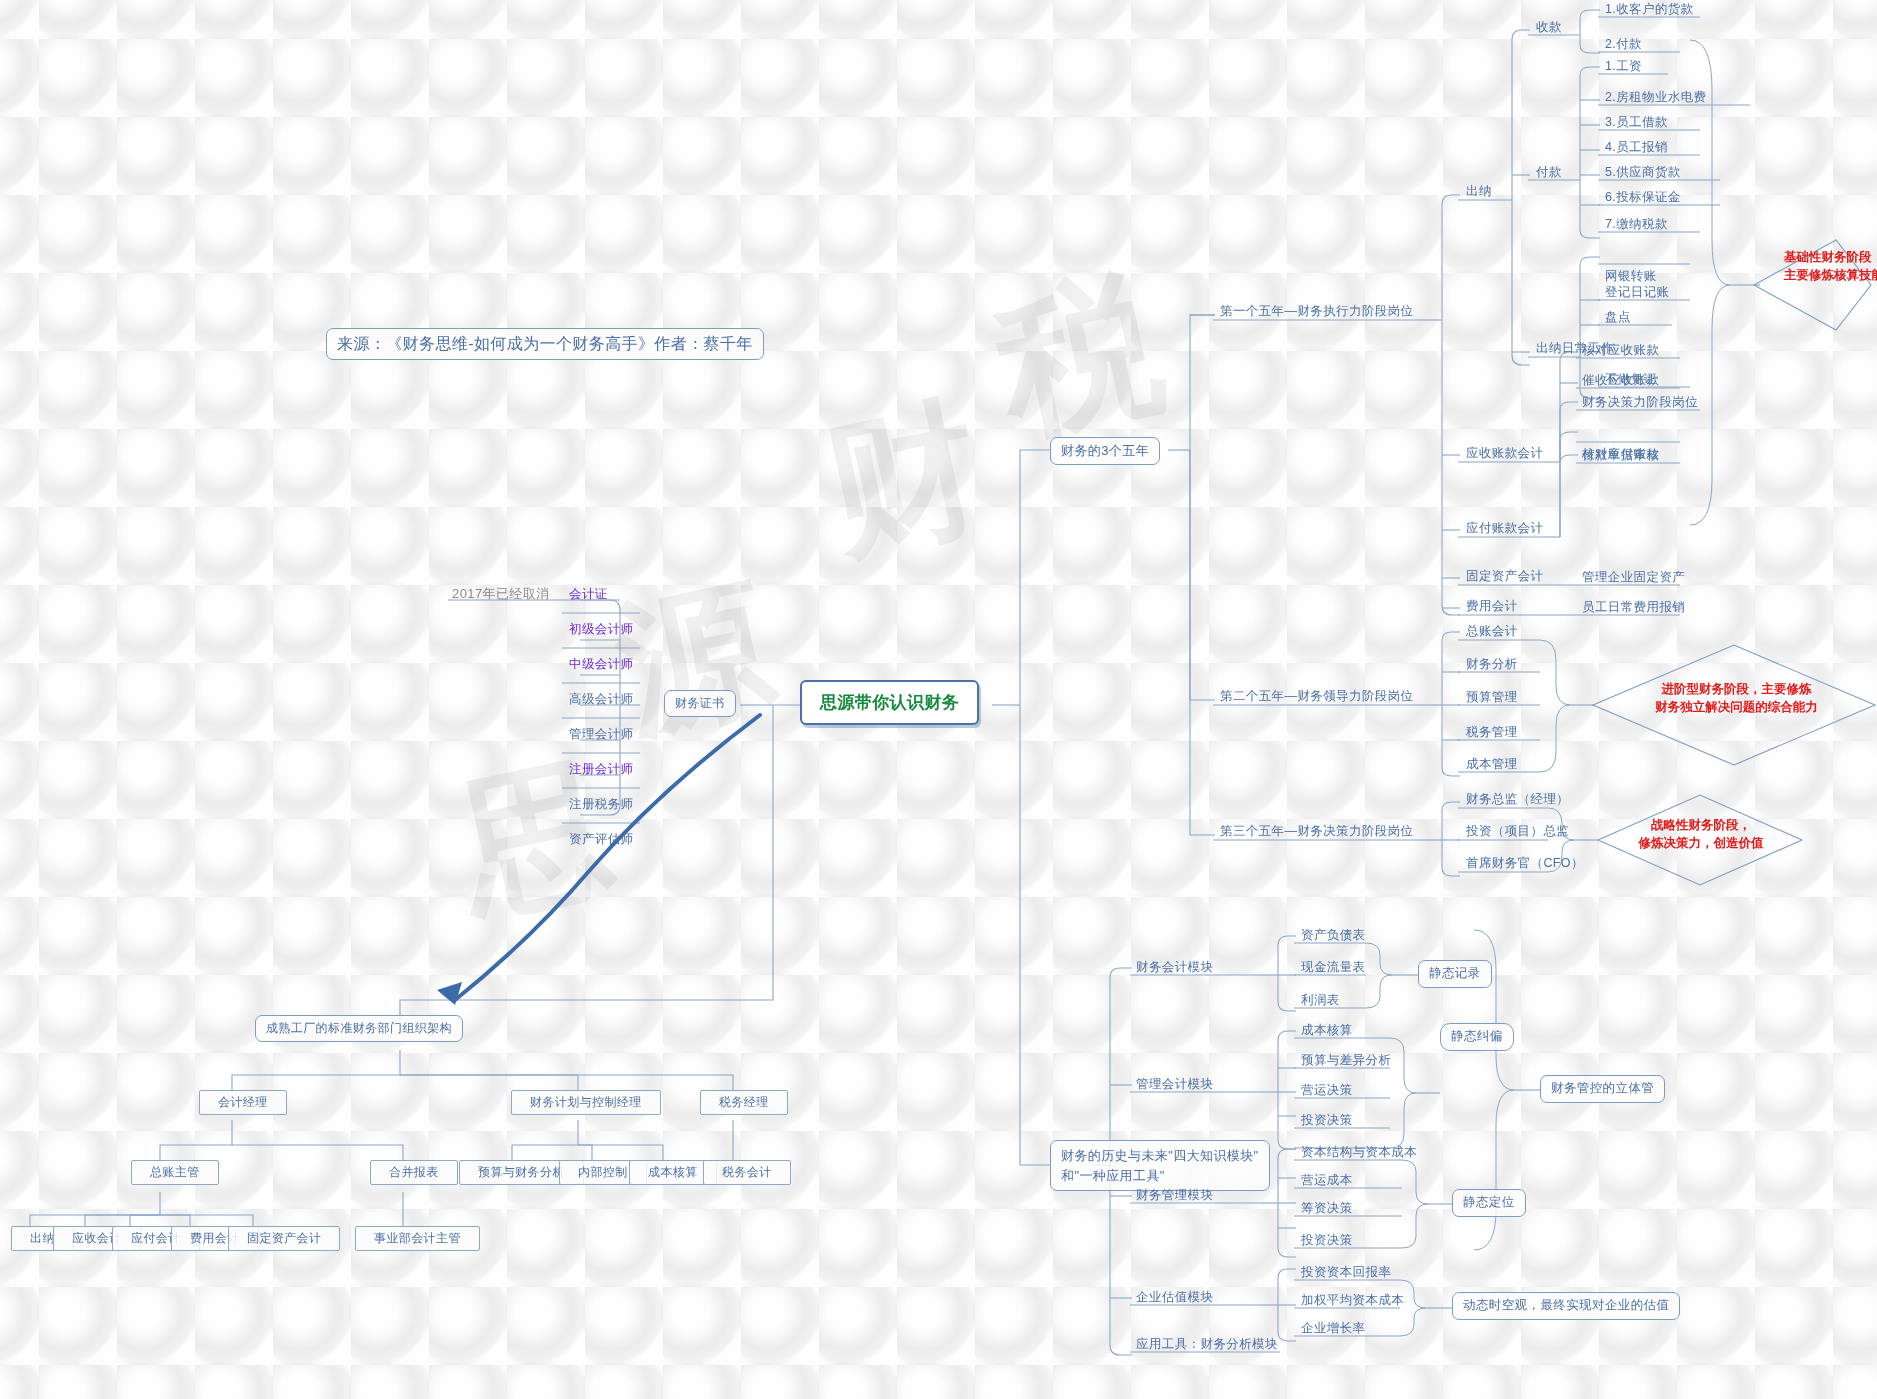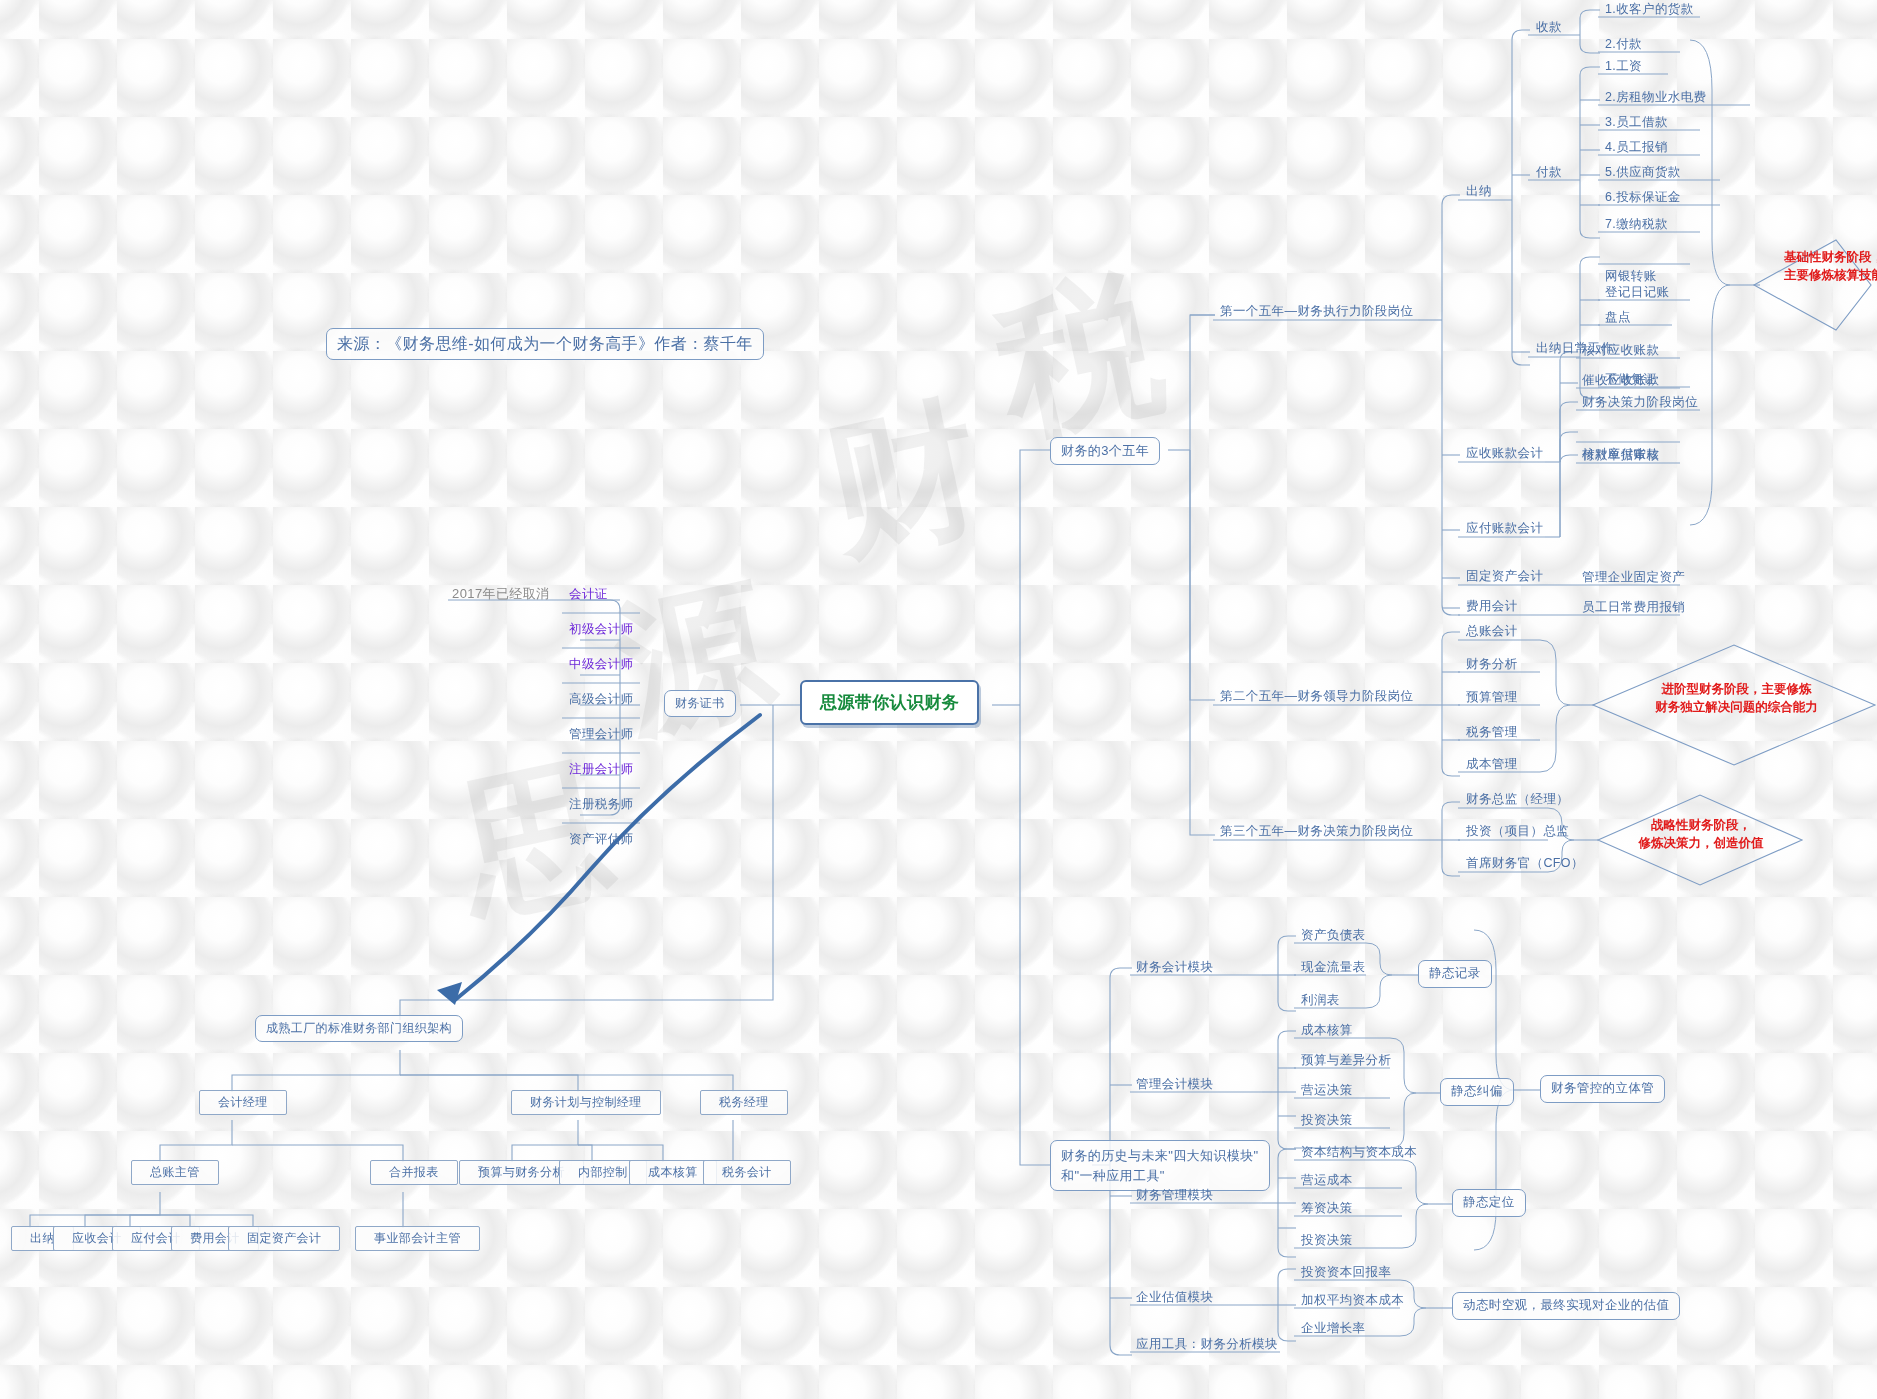--- a/index.html
+++ b/index.html
@@ -404,21 +404,21 @@
 
 <div class="node plain" style="left:1297px;top:926px;">资产负债表</div>
 <div class="node plain" style="left:1297px;top:958px;">现金流量表</div>
 <div class="node plain" style="left:1297px;top:991px;">利润表</div>
 <div class="node boxed" style="left:1418px;top:960px;">静态记录</div>
 
 <div class="node plain" style="left:1297px;top:1021px;">成本核算</div>
 <div class="node plain" style="left:1297px;top:1051px;">预算与差异分析</div>
 <div class="node plain" style="left:1297px;top:1081px;">营运决策</div>
 <div class="node plain" style="left:1297px;top:1111px;">投资决策</div>
-<div class="node boxed" style="left:1440px;top:1078px;">静态纠偏</div>
+<div class="node boxed" style="left:1440px;top:1023px;border-radius:10px;">静态纠偏</div>
 
 <div class="node plain" style="left:1297px;top:1143px;">资本结构与资本成本</div>
 <div class="node plain" style="left:1297px;top:1171px;">营运成本</div>
 <div class="node plain" style="left:1297px;top:1199px;">筹资决策</div>
 <div class="node plain" style="left:1297px;top:1231px;">投资决策</div>
 <div class="node boxed" style="left:1452px;top:1189px;">静态定位</div>
 
 <div class="node plain" style="left:1297px;top:1263px;">投资资本回报率</div>
 <div class="node plain" style="left:1297px;top:1291px;">加权平均资本成本</div>
 <div class="node plain" style="left:1297px;top:1319px;">企业增长率</div>

